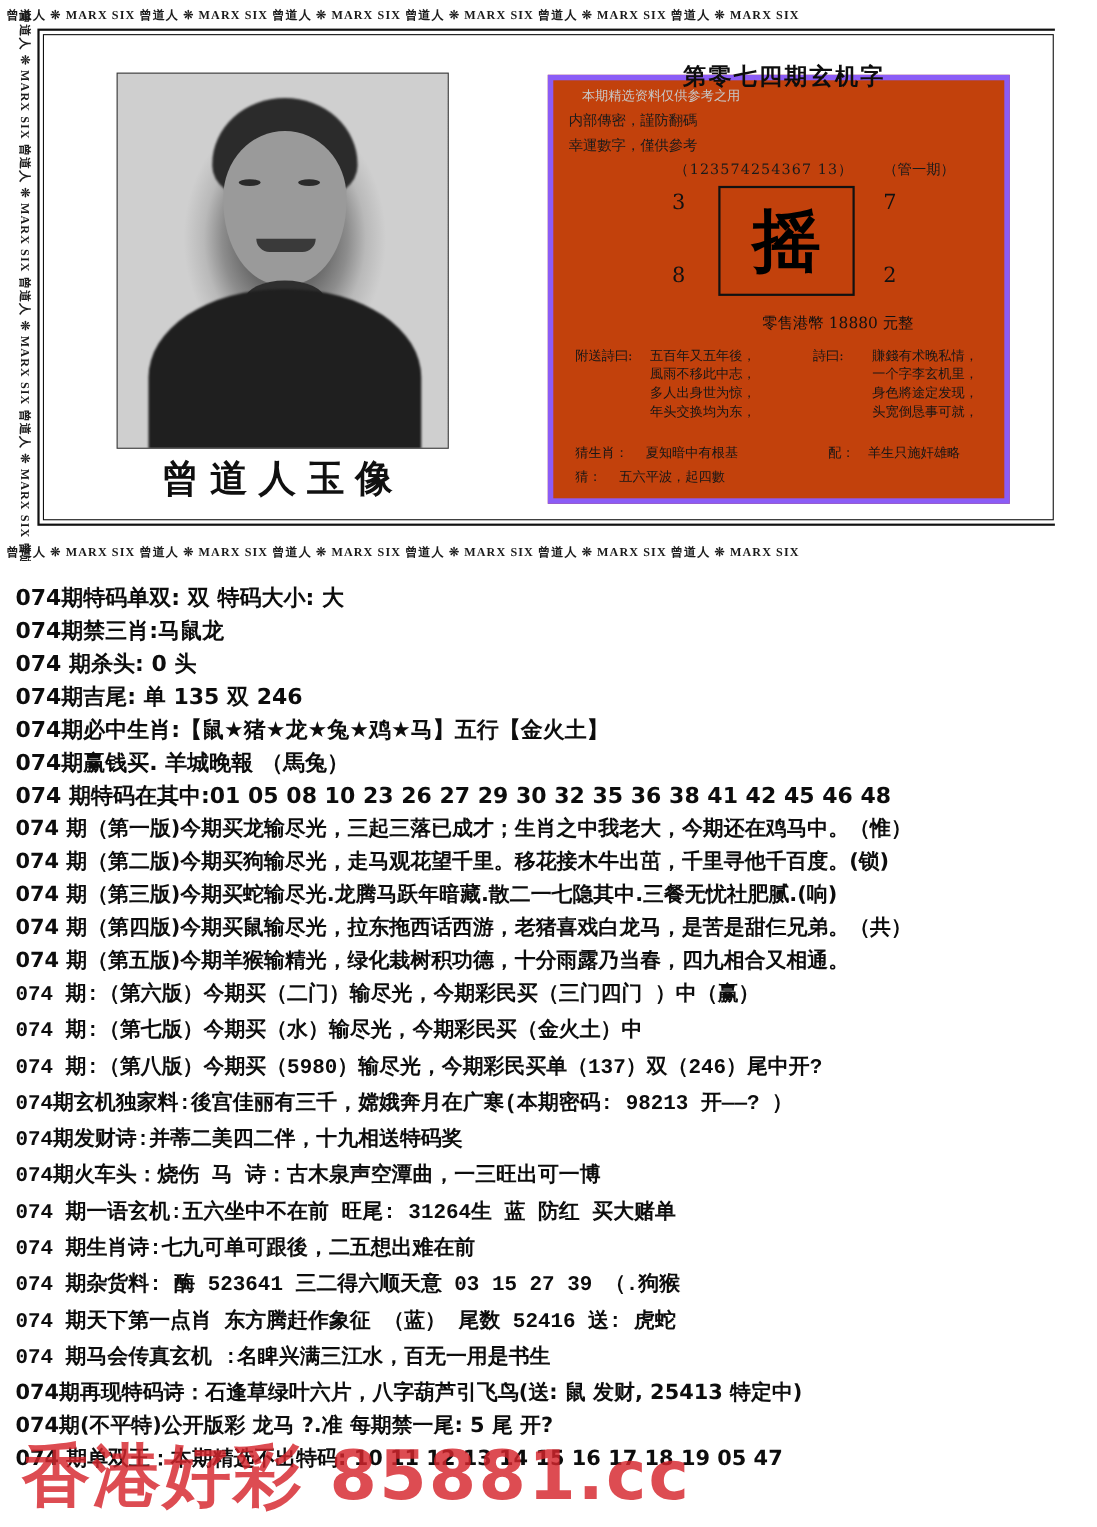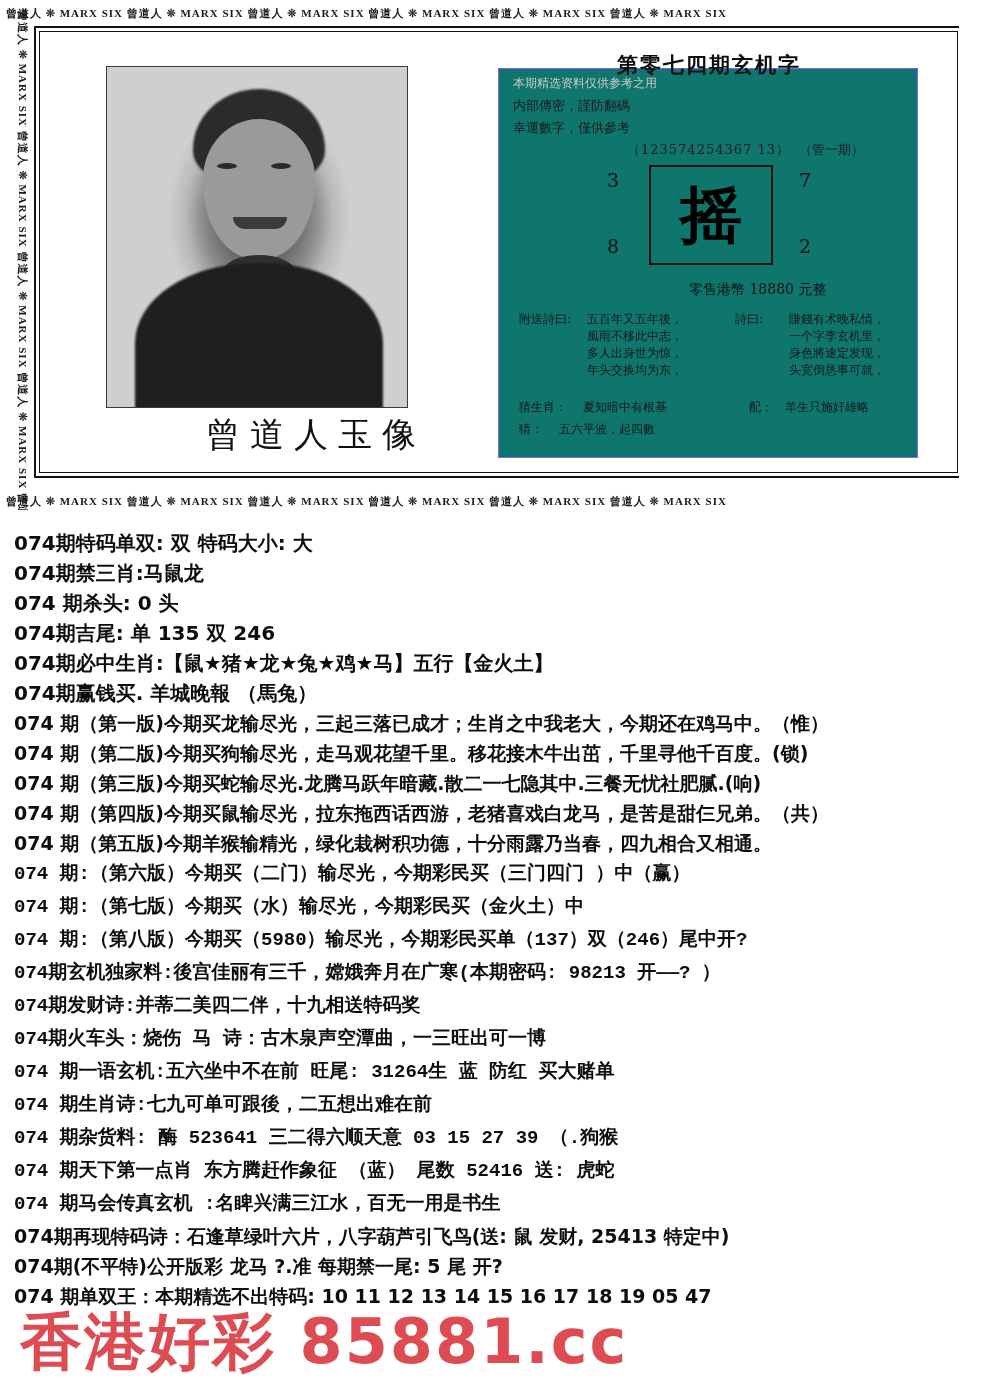--- a/index.html
+++ b/index.html
@@ -134,36 +134,36 @@
     position: absolute;
     left: 116px; top: 188px;
     width: 72px; height: 34px;
     background: #2f2f2f;
     border-radius: 50%;
   }
   .photo-caption {
     position: absolute;
     left: 0; top: 350px;
     width: 338px;
-    text-align: right;
-    font-family: "DejaVu Serif", serif;
-    font-weight: normal;
+    text-align: center;
+    font-family: "DejaVu Serif", serif;
+    font-weight: bold;
     font-size: 34px;
     letter-spacing: 10px;
     color: #101010;
   }
 
   
   .panel {
     position: absolute;
     left: 462px; top: 40px;
     width: 420px; height: 390px;
-    border: 1px solid #8b5cf6;
+    border: 5px solid #8b5cf6;
     box-sizing: border-box;
-    background: #0f766e;
+    background: #c2410c;
     color: #111;
   }
   .panel-title {
     position: absolute;
     left: 0; top: -18px;
     width: 420px;
     text-align: center;
     font-family: "DejaVu Serif", serif;
     font-weight: bold;
     font-size: 21px;
@@ -173,21 +173,21 @@
   .panel-note {
     position: absolute;
     font-family: "DejaVu Serif", serif;
     font-size: 13px;
     color: #1a1a1a;
     white-space: nowrap;
   }
   .pn1 { left: 14px; top: 28px; }
   .pn2 { left: 14px; top: 50px; }
   .pn3 { left: 300px; top: 28px; margin-top: 44px; }
-  .pn4 { left: 128px; top: 72px; letter-spacing: 1px; }
+  .pn4 { left: 110px; top: 72px; letter-spacing: 1px; }
   .pn-faint {
     left: 14px; top: 6px;
     color: #c8c8c8;
     font-size: 12px;
   }
 
   .big-char-box {
     position: absolute;
     left: 150px; top: 96px;
     width: 120px; height: 96px;
@@ -292,21 +292,21 @@
         <div class="eye r"></div>
         <div class="mouth"></div>
         <div class="collar"></div>
         <div class="body"></div>
       </div>
       <div class="photo-caption">曾道人玉像</div>
     </div>
 
     <div class="panel">
       <div class="panel-title">第零七四期玄机字</div>
-      <div class="panel-note pn-faint" style="position:absolute;">本期精选资料仅供参考之用</div>
+      <div class="panel-note pn-faint" style="position:absolute;margin-left:12px;">本期精选资料仅供参考之用</div>
       <div class="panel-note pn1">内部傳密，謹防翻碼</div>
       <div class="panel-note pn2">幸運數字，僅供參考</div>
       <div class="panel-note pn3">（管一期）</div>
       <div class="panel-note pn4">（123574254367 13）</div>
 
       <div class="corner-num cn-tl">3</div>
       <div class="corner-num cn-tr">7</div>
       <div class="corner-num cn-bl">8</div>
       <div class="corner-num cn-br">2</div>
       <div class="big-char-box">摇</div>
@@ -344,20 +344,21 @@
   </div>
 </div>
 
 <div class="content">
   <div class="row big">074期特码单双:  双   特码大小: 大</div>
   <div class="row big">074期禁三肖:马鼠龙</div>
   <div class="row big">074 期杀头: 0 头</div>
   <div class="row big">074期吉尾: 单 135 双  246</div>
   <div class="row big">074期必中生肖:【鼠★猪★龙★兔★鸡★马】五行【金火土】</div>
   <div class="row big">074期赢钱买. 羊城晚報 （馬兔）</div>
+  <div class="row big">074 期特码在其中:01  05  08  10  23  26  27  29  30  32  35  36  38  41   42  45  46  48</div>
   <div class="row">074 期（第一版)今期买龙输尽光，三起三落已成才；生肖之中我老大，今期还在鸡马中。（惟）</div>
   <div class="row">074 期（第二版)今期买狗输尽光，走马观花望千里。移花接木牛出茁，千里寻他千百度。(锁)</div>
   <div class="row">074 期（第三版)今期买蛇输尽光.龙腾马跃年暗藏.散二一七隐其中.三餐无忧社肥腻.(响)</div>
   <div class="row">074 期（第四版)今期买鼠输尽光，拉东拖西话西游，老猪喜戏白龙马，是苦是甜仨兄弟。（共）</div>
   <div class="row">074 期（第五版)今期羊猴输精光，绿化栽树积功德，十分雨露乃当春，四九相合又相通。</div>
   <div class="row spaced">074 期:（第六版）今期买（二门）输尽光，今期彩民买（三门四门 ）中（赢）</div>
   <div class="row spaced">074 期:（第七版）今期买（水）输尽光，今期彩民买（金火土）中</div>
   <div class="row spaced">074 期:（第八版）今期买（5980）输尽光，今期彩民买单（137）双（246）尾中开?</div>
   <div class="row spaced">074期玄机独家料:後宫佳丽有三千，嫦娥奔月在广寒(本期密码: 98213    开——? ）</div>
   <div class="row spaced">074期发财诗:并蒂二美四二伴，十九相送特码奖</div>

